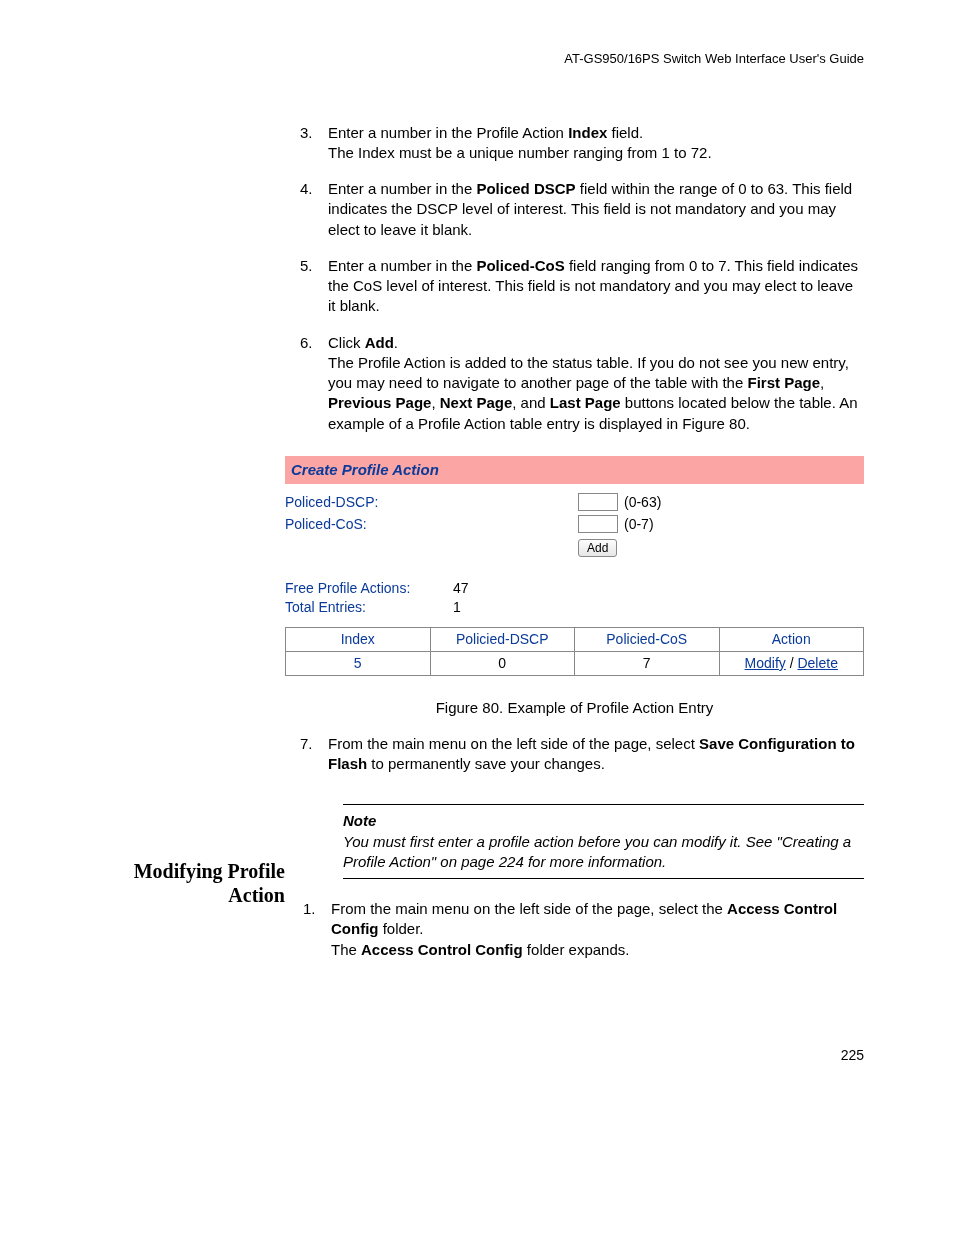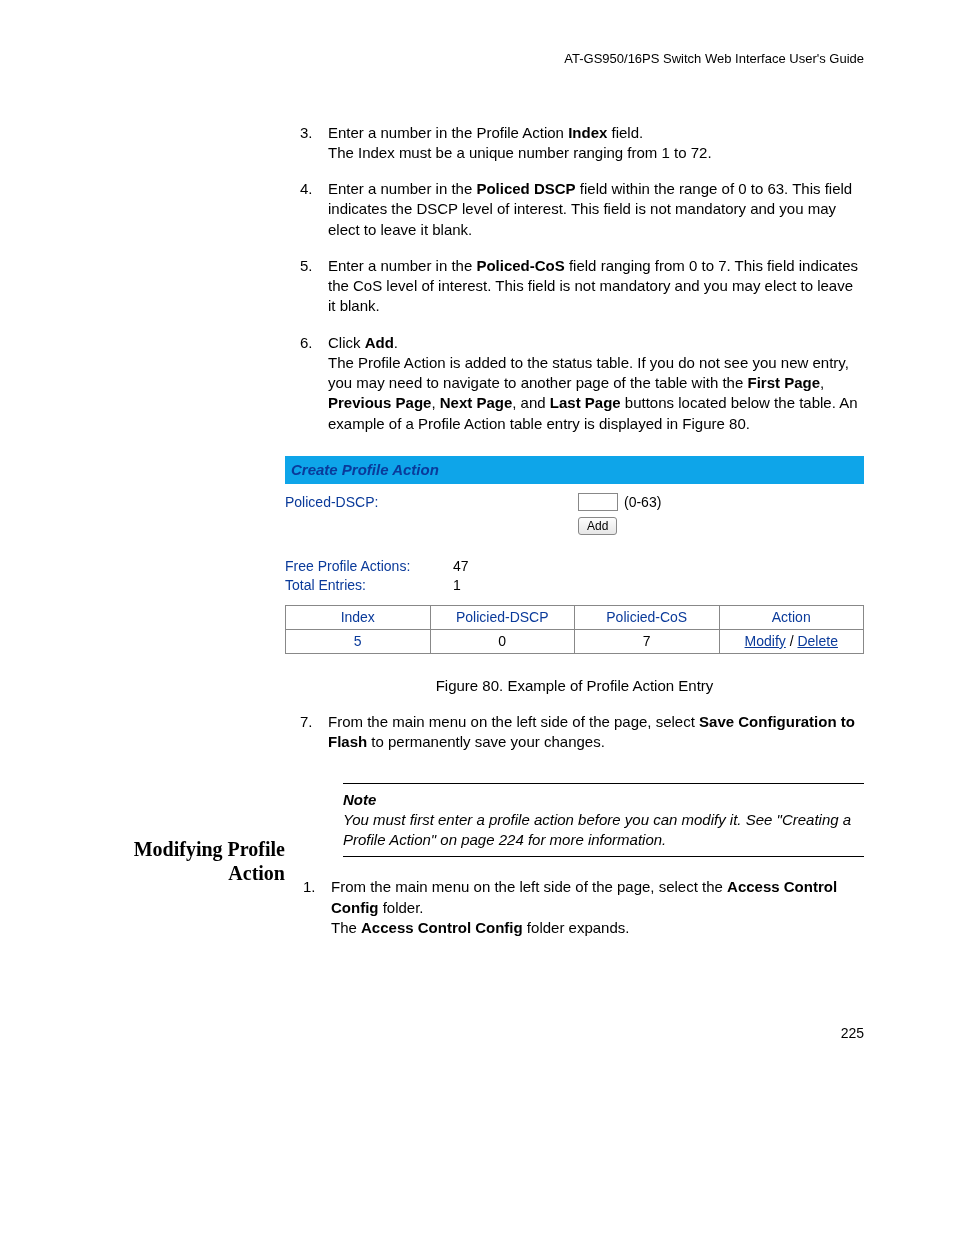--- a/index.html
+++ b/index.html
@@ -30,21 +30,21 @@
   .step-body {
     flex: 1;
   }
   .bold { font-weight: bold; }
   .figbox {
     margin-left: 175px;
     margin-top: 22px;
     margin-bottom: 10px;
   }
   .panel-title {
-    background: #0ea5e9;
+    background: #fca5a5;
     color: #0a3a9a;
     font-weight: bold;
     font-style: italic;
     font-size: 15px;
     padding: 4px 6px;
     font-family: Arial, sans-serif;
   }
   .form-row {
     display: flex;
     align-items: center;
@@ -196,20 +196,25 @@
   </div>
 </div>
 
 <div class="figbox">
   <div class="panel-title">Create Profile Action</div>
   <div style="height:6px"></div>
   <div class="form-row">
     <div class="form-label">Policed-DSCP:</div>
     <div class="form-input"></div>
     <div class="hint">(0-63)</div>
+  </div>
+  <div class="form-row">
+    <div class="form-label">Policed-CoS:</div>
+    <div class="form-input"></div>
+    <div class="hint">(0-7)</div>
   </div>
   <div><button class="addbtn">Add</button></div>
 
   <div class="stats">
     <div class="stats-row">
       <div class="stats-label">Free Profile Actions:</div>
       <div class="stats-val">47</div>
     </div>
     <div class="stats-row">
       <div class="stats-label">Total Entries:</div>

